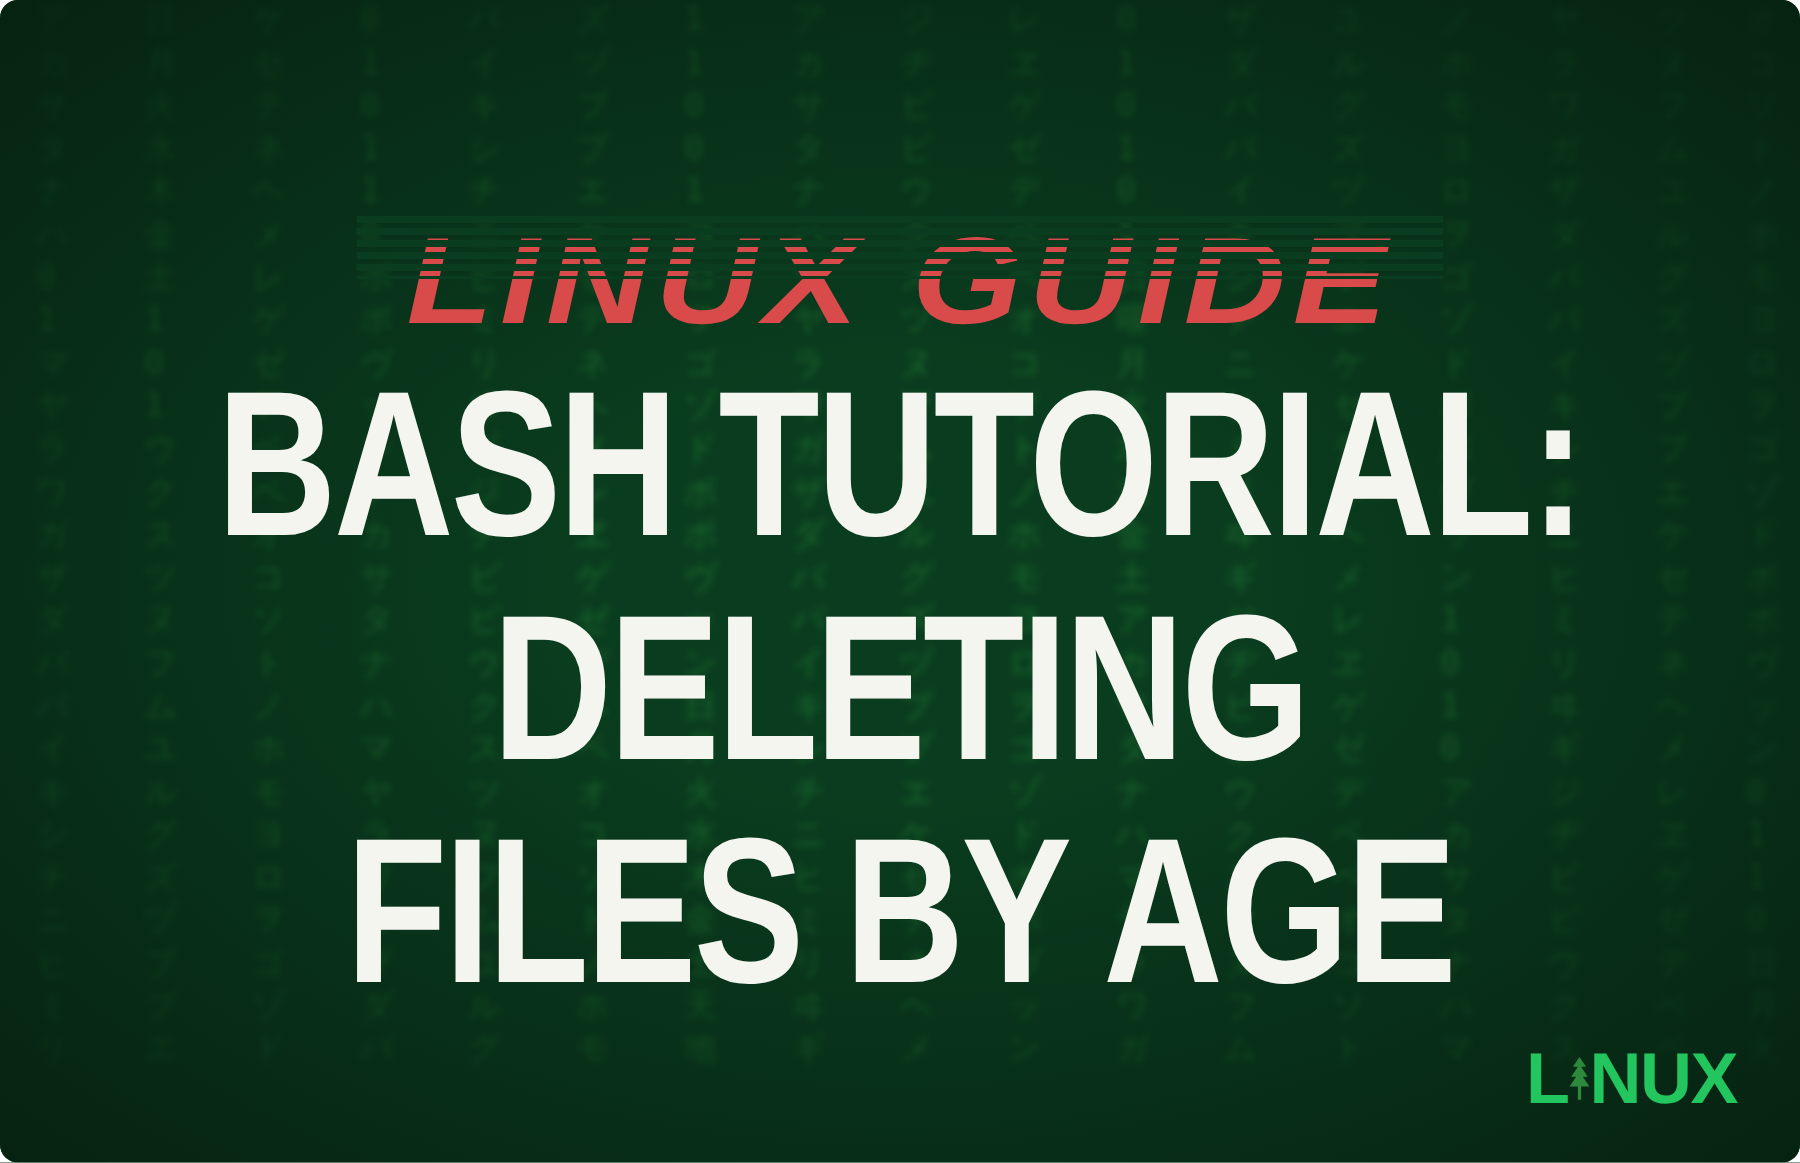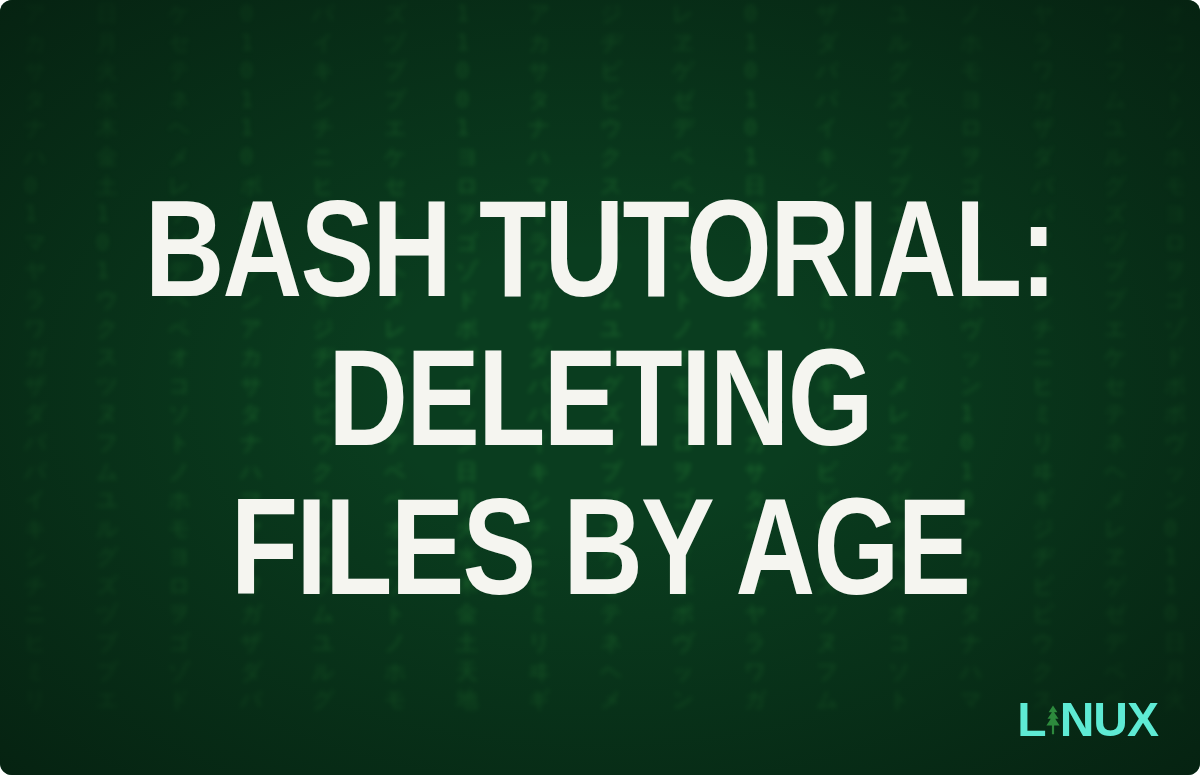--- a/index.html
+++ b/index.html
@@ -126,21 +126,21 @@
     .logo-text {
       font-family: 'Arial Black', sans-serif;
       font-size: 48px;
       font-weight: 900;
       letter-spacing: -1px;
       display: flex;
       align-items: center;
     }
     
     .logo-linux {
-      color: #5eead4;
+      color: #22c55e;
       position: relative;
     }
     
     .tree-svg {
       width: 22px;
       height: 36px;
       vertical-align: middle;
       margin: 0 -4px 4px -4px;
     }
     
@@ -577,20 +577,23 @@
 1
 0
 日
 月
 火</div>
   </div>
 
   <div class="vignette"></div>
 
   <div class="content">
+    <div class="eyebrow-wrapper">
+      <span class="eyebrow-text">LINUX GUIDE</span>
+    </div>
     
     <div class="main-title">
       <div>BASH TUTORIAL:</div>
       <div>DELETING</div>
       <div>FILES BY AGE</div>
     </div>
   </div>
 
   <div class="logo-container">
     <div class="logo-text">

